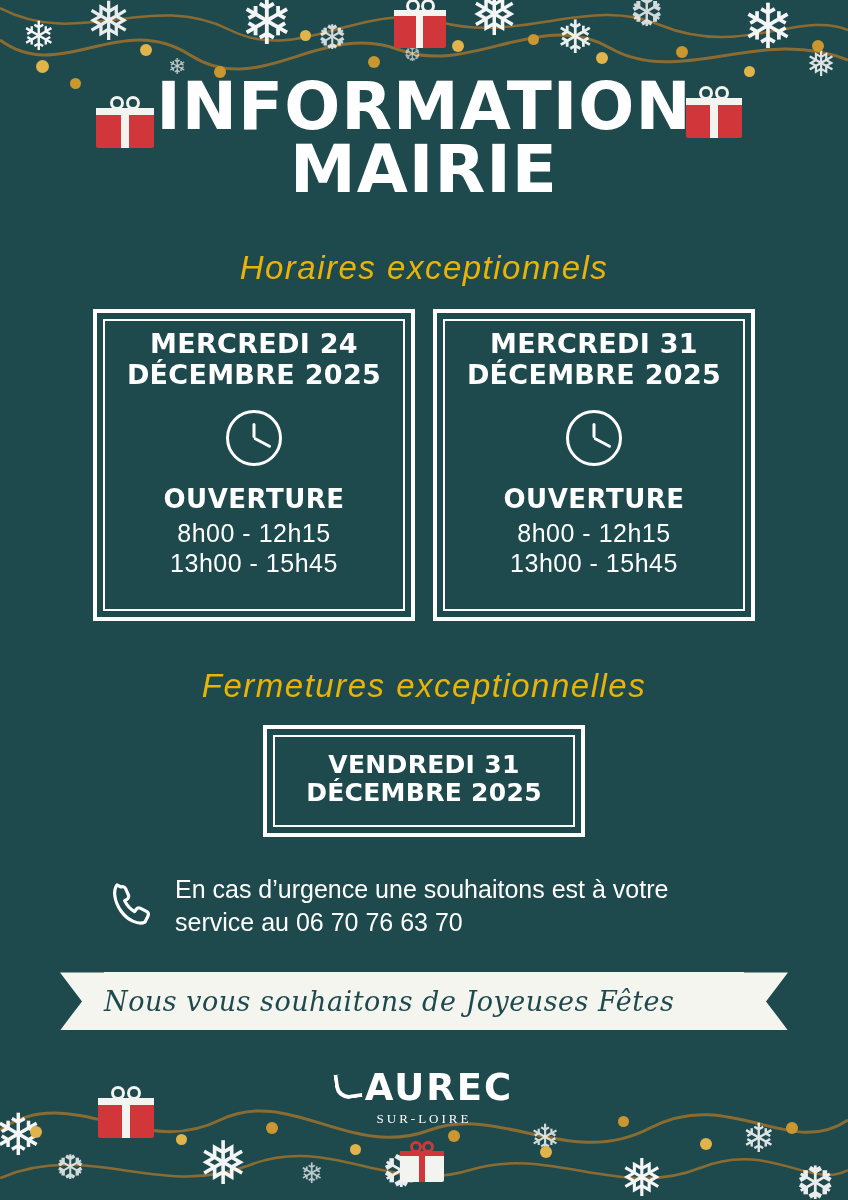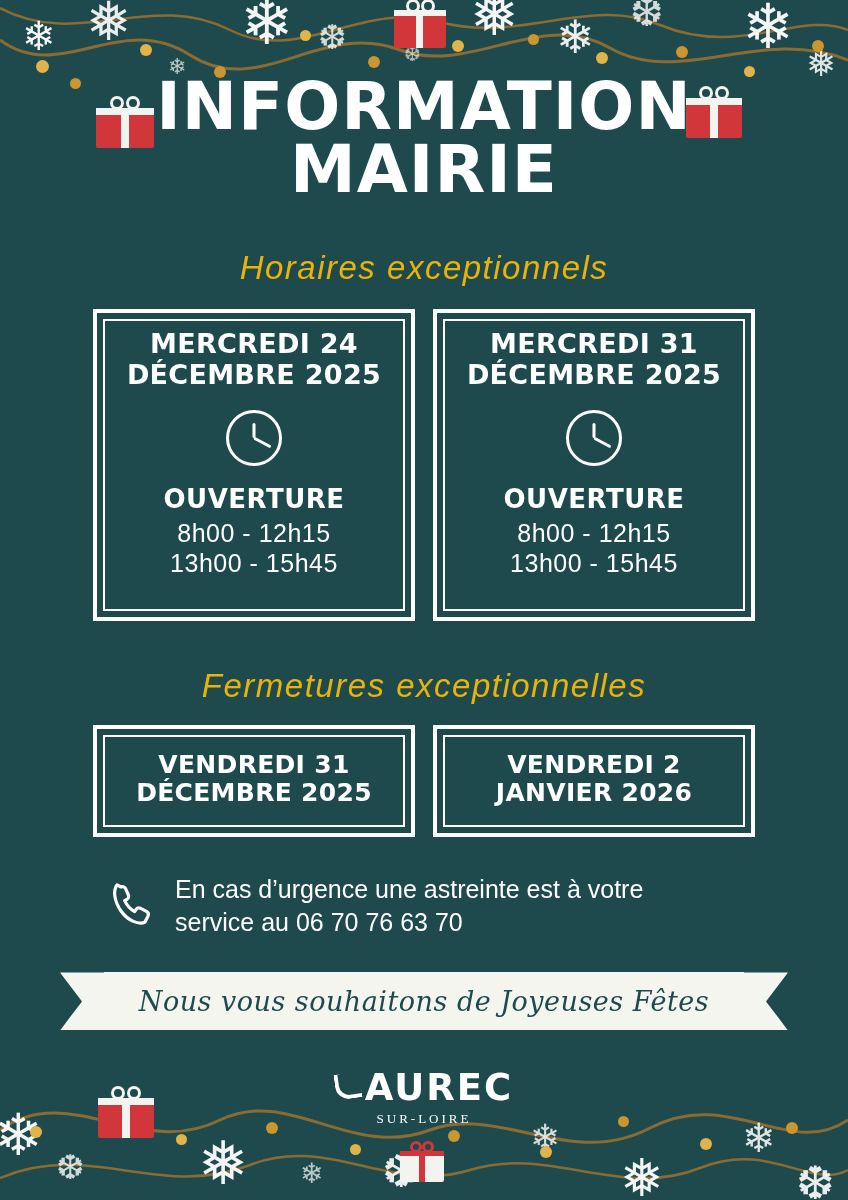--- a/index.html
+++ b/index.html
@@ -207,21 +207,20 @@
     position: relative;
     width: 728px;
     height: 58px;
   }
   .ribbon-body {
     position: absolute;
     left: 44px; right: 44px; top: 0; bottom: 0;
     background: #f5f5f0;
     display: flex;
     align-items: center;
-    justify-content: center;
   }
   .ribbon-left, .ribbon-right {
     position: absolute;
     top: 0;
     width: 48px; height: 58px;
     background: #f5f5f0;
   }
   .ribbon-left { left: 0; clip-path: polygon(0 0, 100% 0, 100% 100%, 0 100%, 22px 50%); }
   .ribbon-right { right: 0; clip-path: polygon(0 0, 100% 0, calc(100% - 22px) 50%, 100% 100%, 0 100%); }
   .ribbon-text {
@@ -416,38 +415,31 @@
     <div class="cards cards-closed">
 
       <div class="card closed">
         <div class="card-inner-border"></div>
         <div class="card-date">
           <div>VENDREDI 31</div>
           <div>DÉCEMBRE 2025</div>
         </div>
       </div>
 
-      <div class="card closed">
-        <div class="card-inner-border"></div>
-        <div class="card-date">
-          <div>VENDREDI 2</div>
-          <div>JANVIER 2026</div>
-        </div>
-      </div>
 
     </div>
 
     <div class="emergency">
       <span class="phone-icon">
         <svg width="52" height="52" viewBox="0 0 52 52" fill="none">
           <path d="M10 8 C6 13, 7 24, 14 34 C21 44, 32 48, 38 45 L41 39 C41.8 37.2 41.1 35.3 39.4 34.4 L33.6 31.4 C32 30.6 30.1 31.1 29.1 32.5 L27.6 34.6 C23.5 32.3 19.8 28.1 17.6 23.6 L19.9 22.3 C21.4 21.5 22.1 19.6 21.4 18 L18.7 11.8 C17.9 10 15.9 9.2 14.1 10 Z" stroke="#ffffff" stroke-width="3.2" stroke-linejoin="round" fill="none"></path>
         </svg>
       </span>
       <div class="emergency-text">
-        <div>En cas d’urgence une astreinte est à votre</div>
+        <div>En cas d’urgence une souhaitons est à votre</div>
         <div>service au 06 70 76 63 70</div>
       </div>
     </div>
 
     <div class="ribbon-wrap">
       <div class="ribbon-left"></div>
       <div class="ribbon-right"></div>
       <div class="ribbon-body">
         <span class="ribbon-text">Nous vous souhaitons de Joyeuses Fêtes</span>
       </div>

